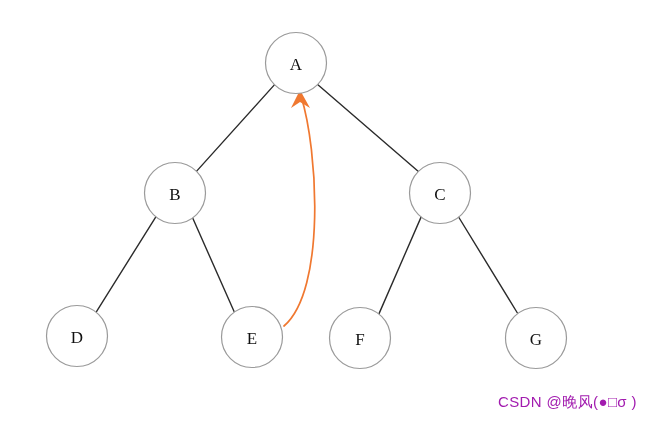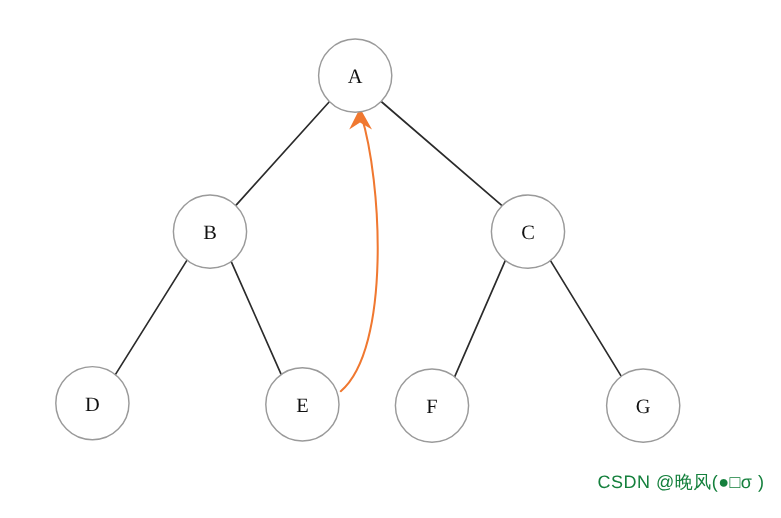--- a/index.html
+++ b/index.html
@@ -49,21 +49,21 @@
   }
   .back-edge-head {
     stroke: none;
   }
   #watermark {
     position: absolute;
     right: 14px;
     bottom: 20px;
     font-family: "Liberation Sans", sans-serif;
     font-size: 15px;
-    color: #15803d;
+    color: #a21caf;
     letter-spacing: 0.4px;
     white-space: nowrap;
     user-select: none;
   }
 </style>
 </head>
 <body>
 
 <div id="canvas">
 

